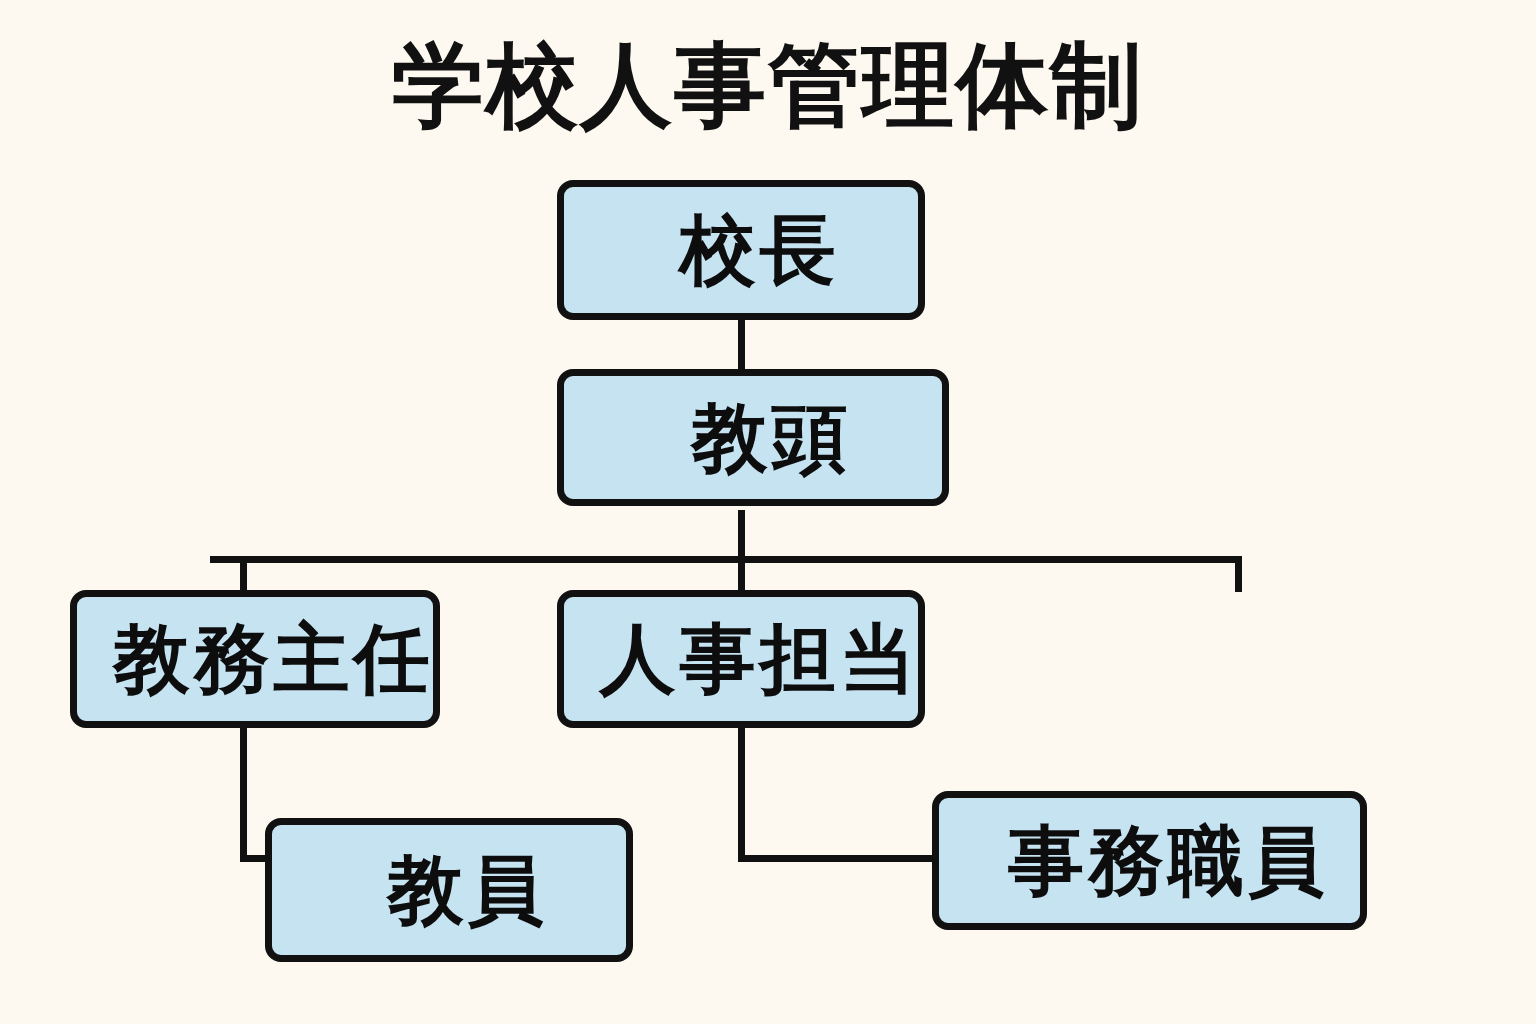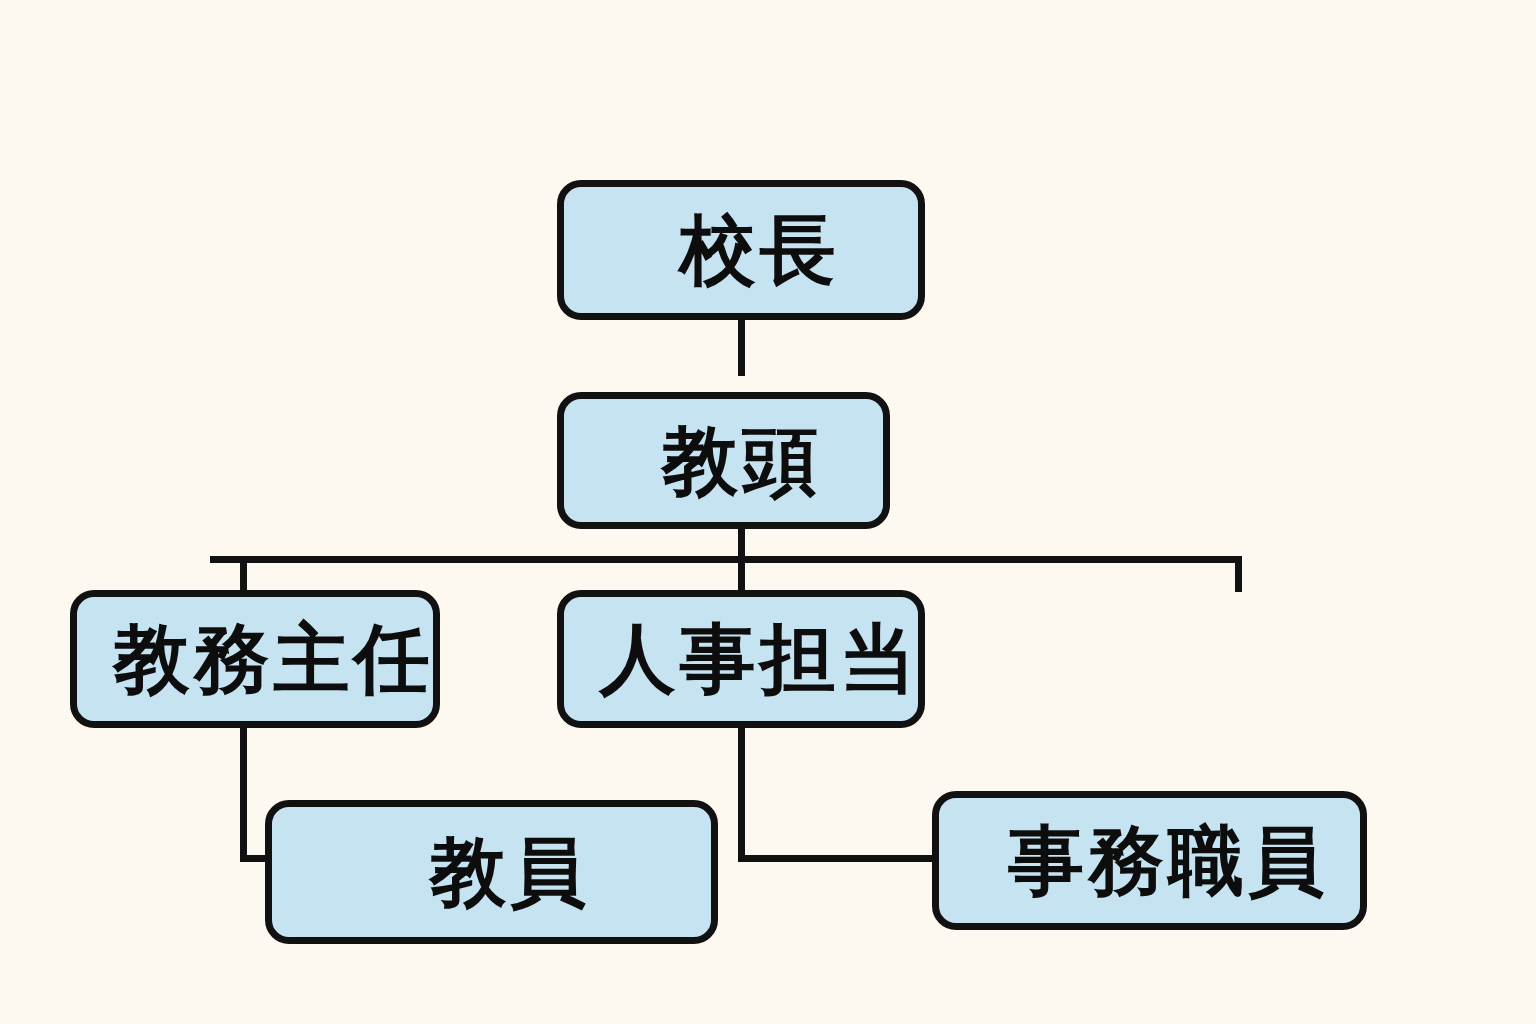--- a/index.html
+++ b/index.html
@@ -39,50 +39,51 @@
     top: 0;
     width: 1536px;
     height: 1024px;
     pointer-events: none;
   }
   .node {
     position: absolute;
     box-sizing: border-box;
     background: #C6E3F2;
     border: 7px solid #111111;
-    border-radius: 24px;
+    border-radius: 16px;
     display: flex;
     align-items: center;
     justify-content: center;
     z-index: 2;
     padding-left: 37px;
   }
   .node .label {
     font-size: 76px;
     line-height: 80px;
     font-weight: 700;
     color: #0D0D0D;
     letter-spacing: 4px;
     white-space: nowrap;
     font-family: "DejaVu Sans", "Liberation Sans", sans-serif;
   }
   
   #node-principal      { left: 557px; top: 180px; width: 368px; height: 140px; }
-  #node-vice-principal { left: 557px; top: 392px; width: 333px; height: 137px; }
+  #node-vice-principal { left: 557px; top: 369px; width: 392px; height: 137px; }
   #node-academic-chief { left: 70px;  top: 590px; width: 370px; height: 138px; }
   #node-hr-officer     { left: 557px; top: 590px; width: 368px; height: 138px; }
   #node-general-chief  { left: 1045px;top: 590px; width: 370px; height: 138px; }
-  #node-teachers       { left: 265px; top: 800px; width: 453px; height: 144px; }
+  #node-teachers       { left: 265px; top: 818px; width: 368px; height: 144px; }
   #node-admin-staff    { left: 932px; top: 791px; width: 435px; height: 139px; }
 </style>
 </head>
 <body>
 
 <div id="stage">
 
+  <div id="title">学校人事管理体制</div>
 
   <svg id="edges" viewBox="0 0 1536 1024" width="1536" height="1024" aria-hidden="true">
     <g stroke="#111111" stroke-width="7" fill="none" stroke-linecap="butt">
 
       <line x1="741.5" y1="320" x2="741.5" y2="376"></line>
 
       <line x1="741.5" y1="510" x2="741.5" y2="560"></line>
 
       <line x1="210" y1="559.5" x2="1242" y2="559.5"></line>
 

